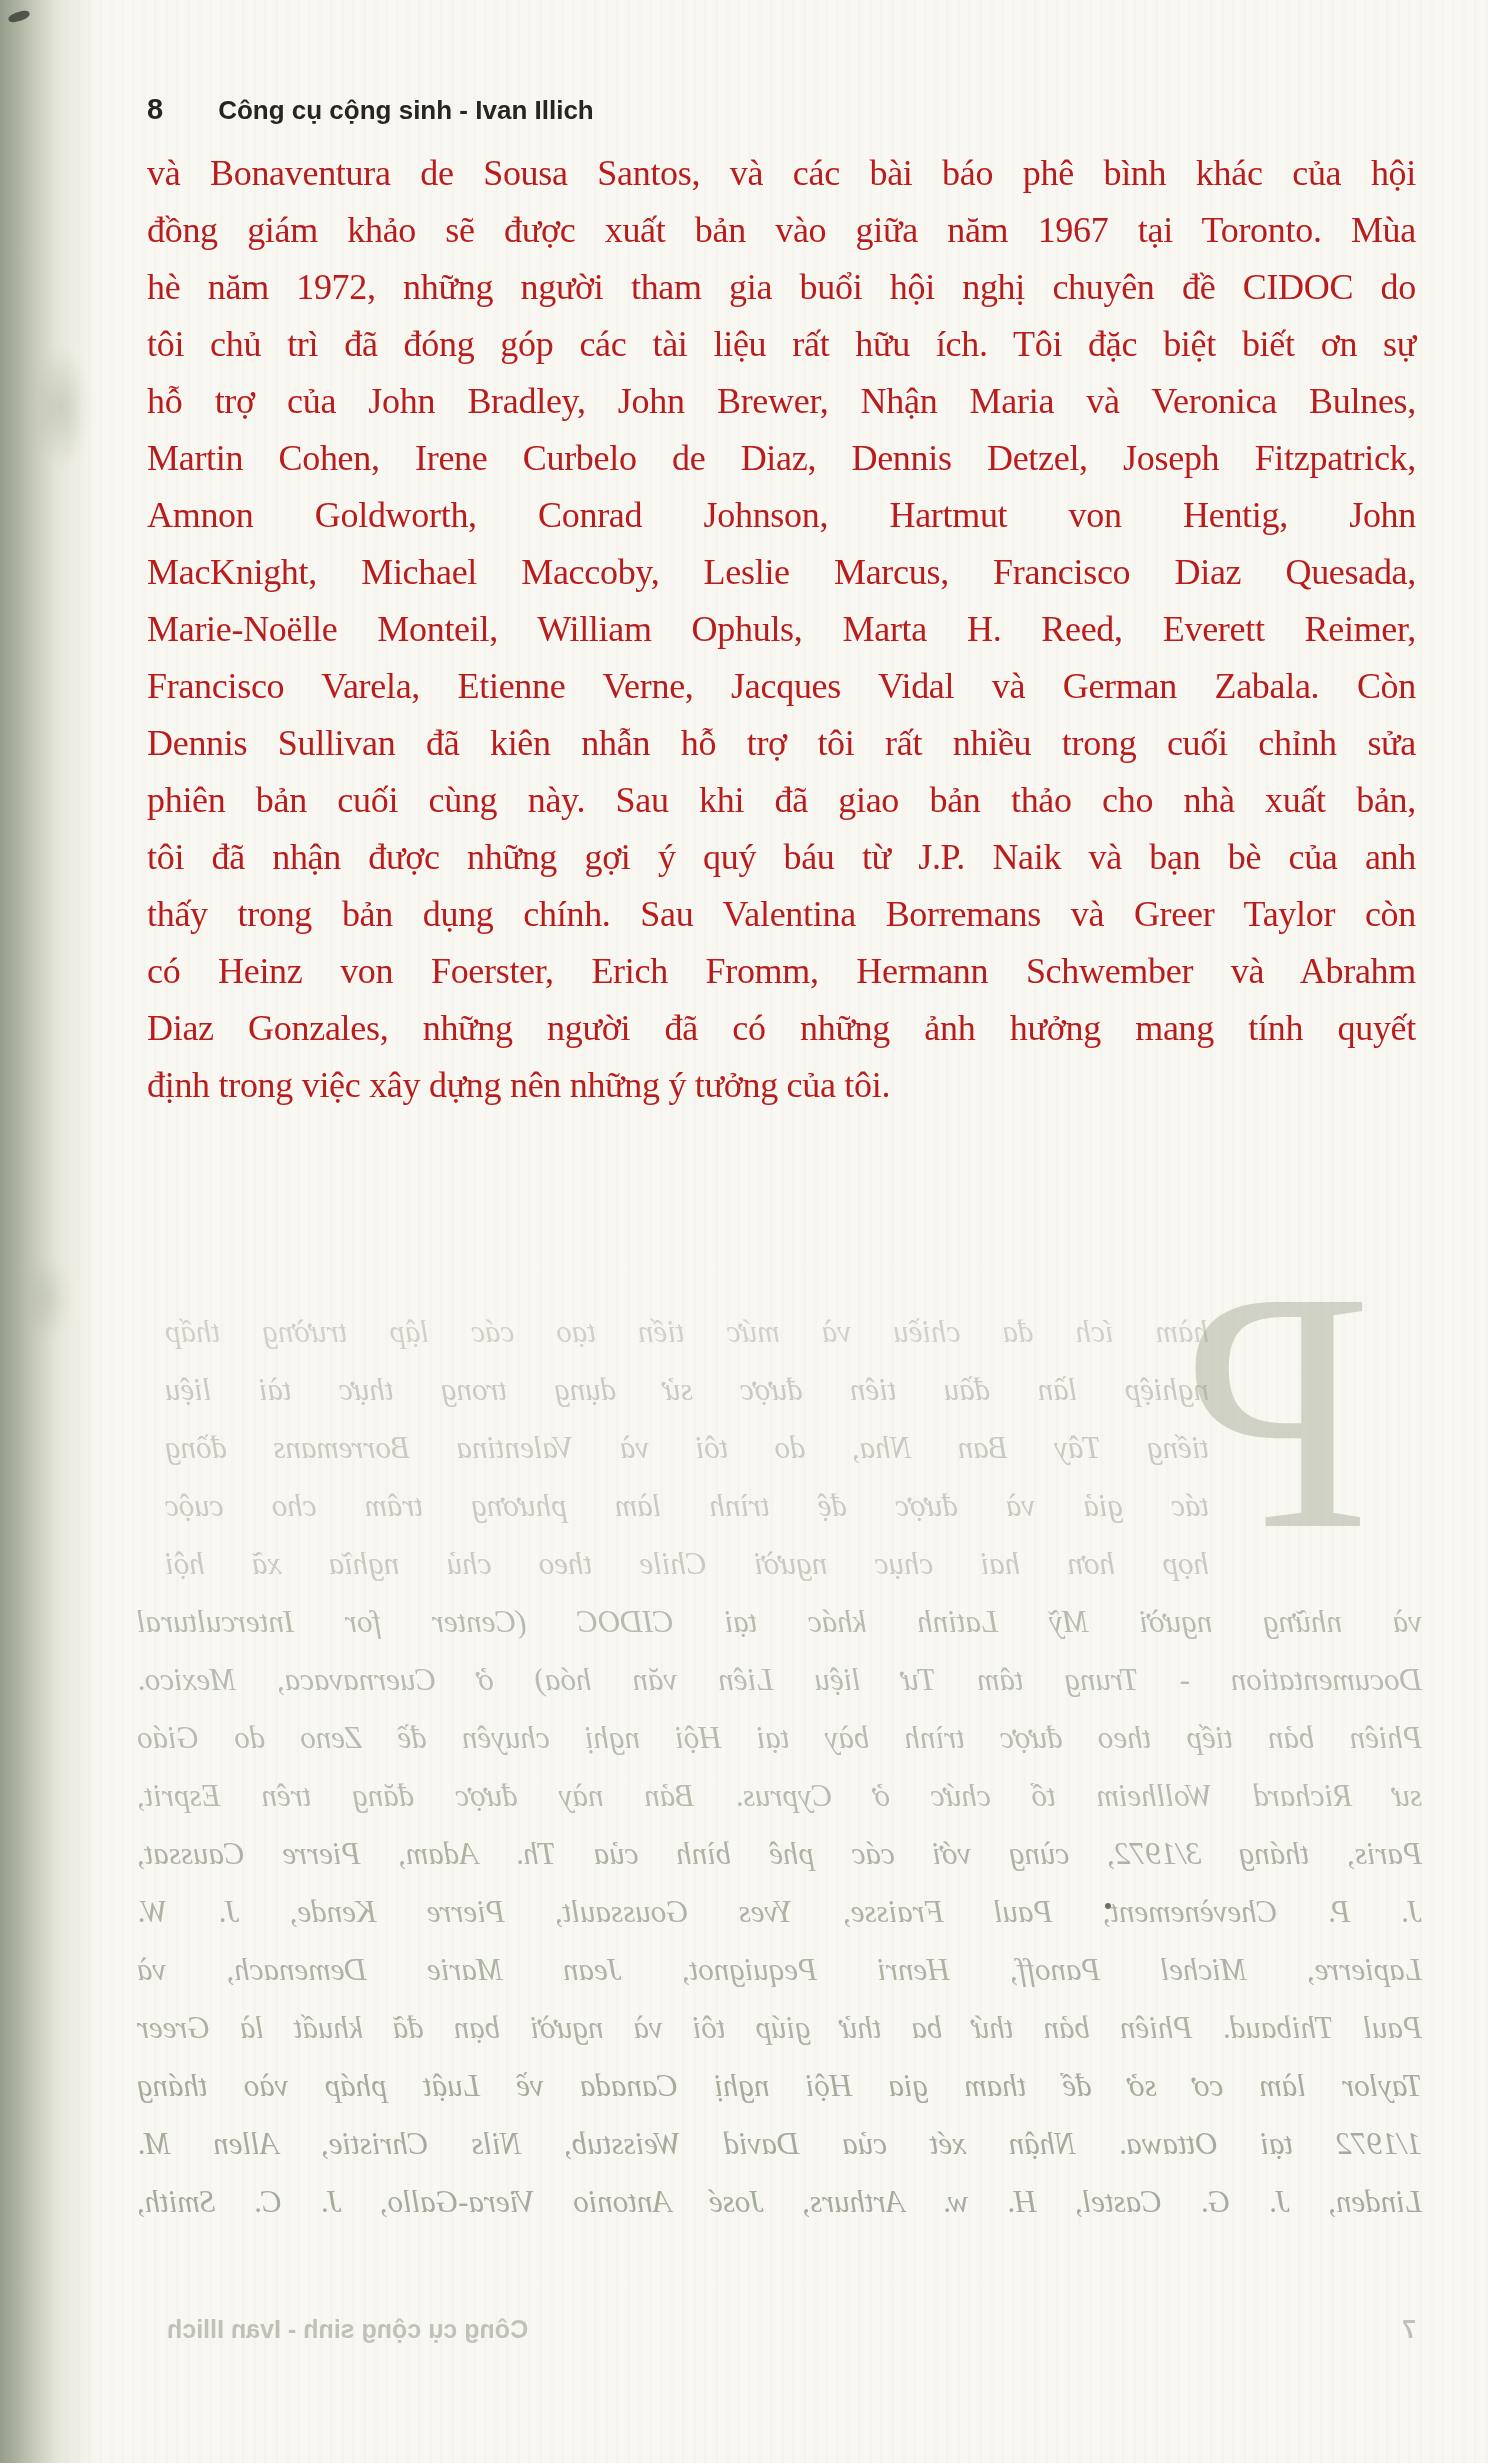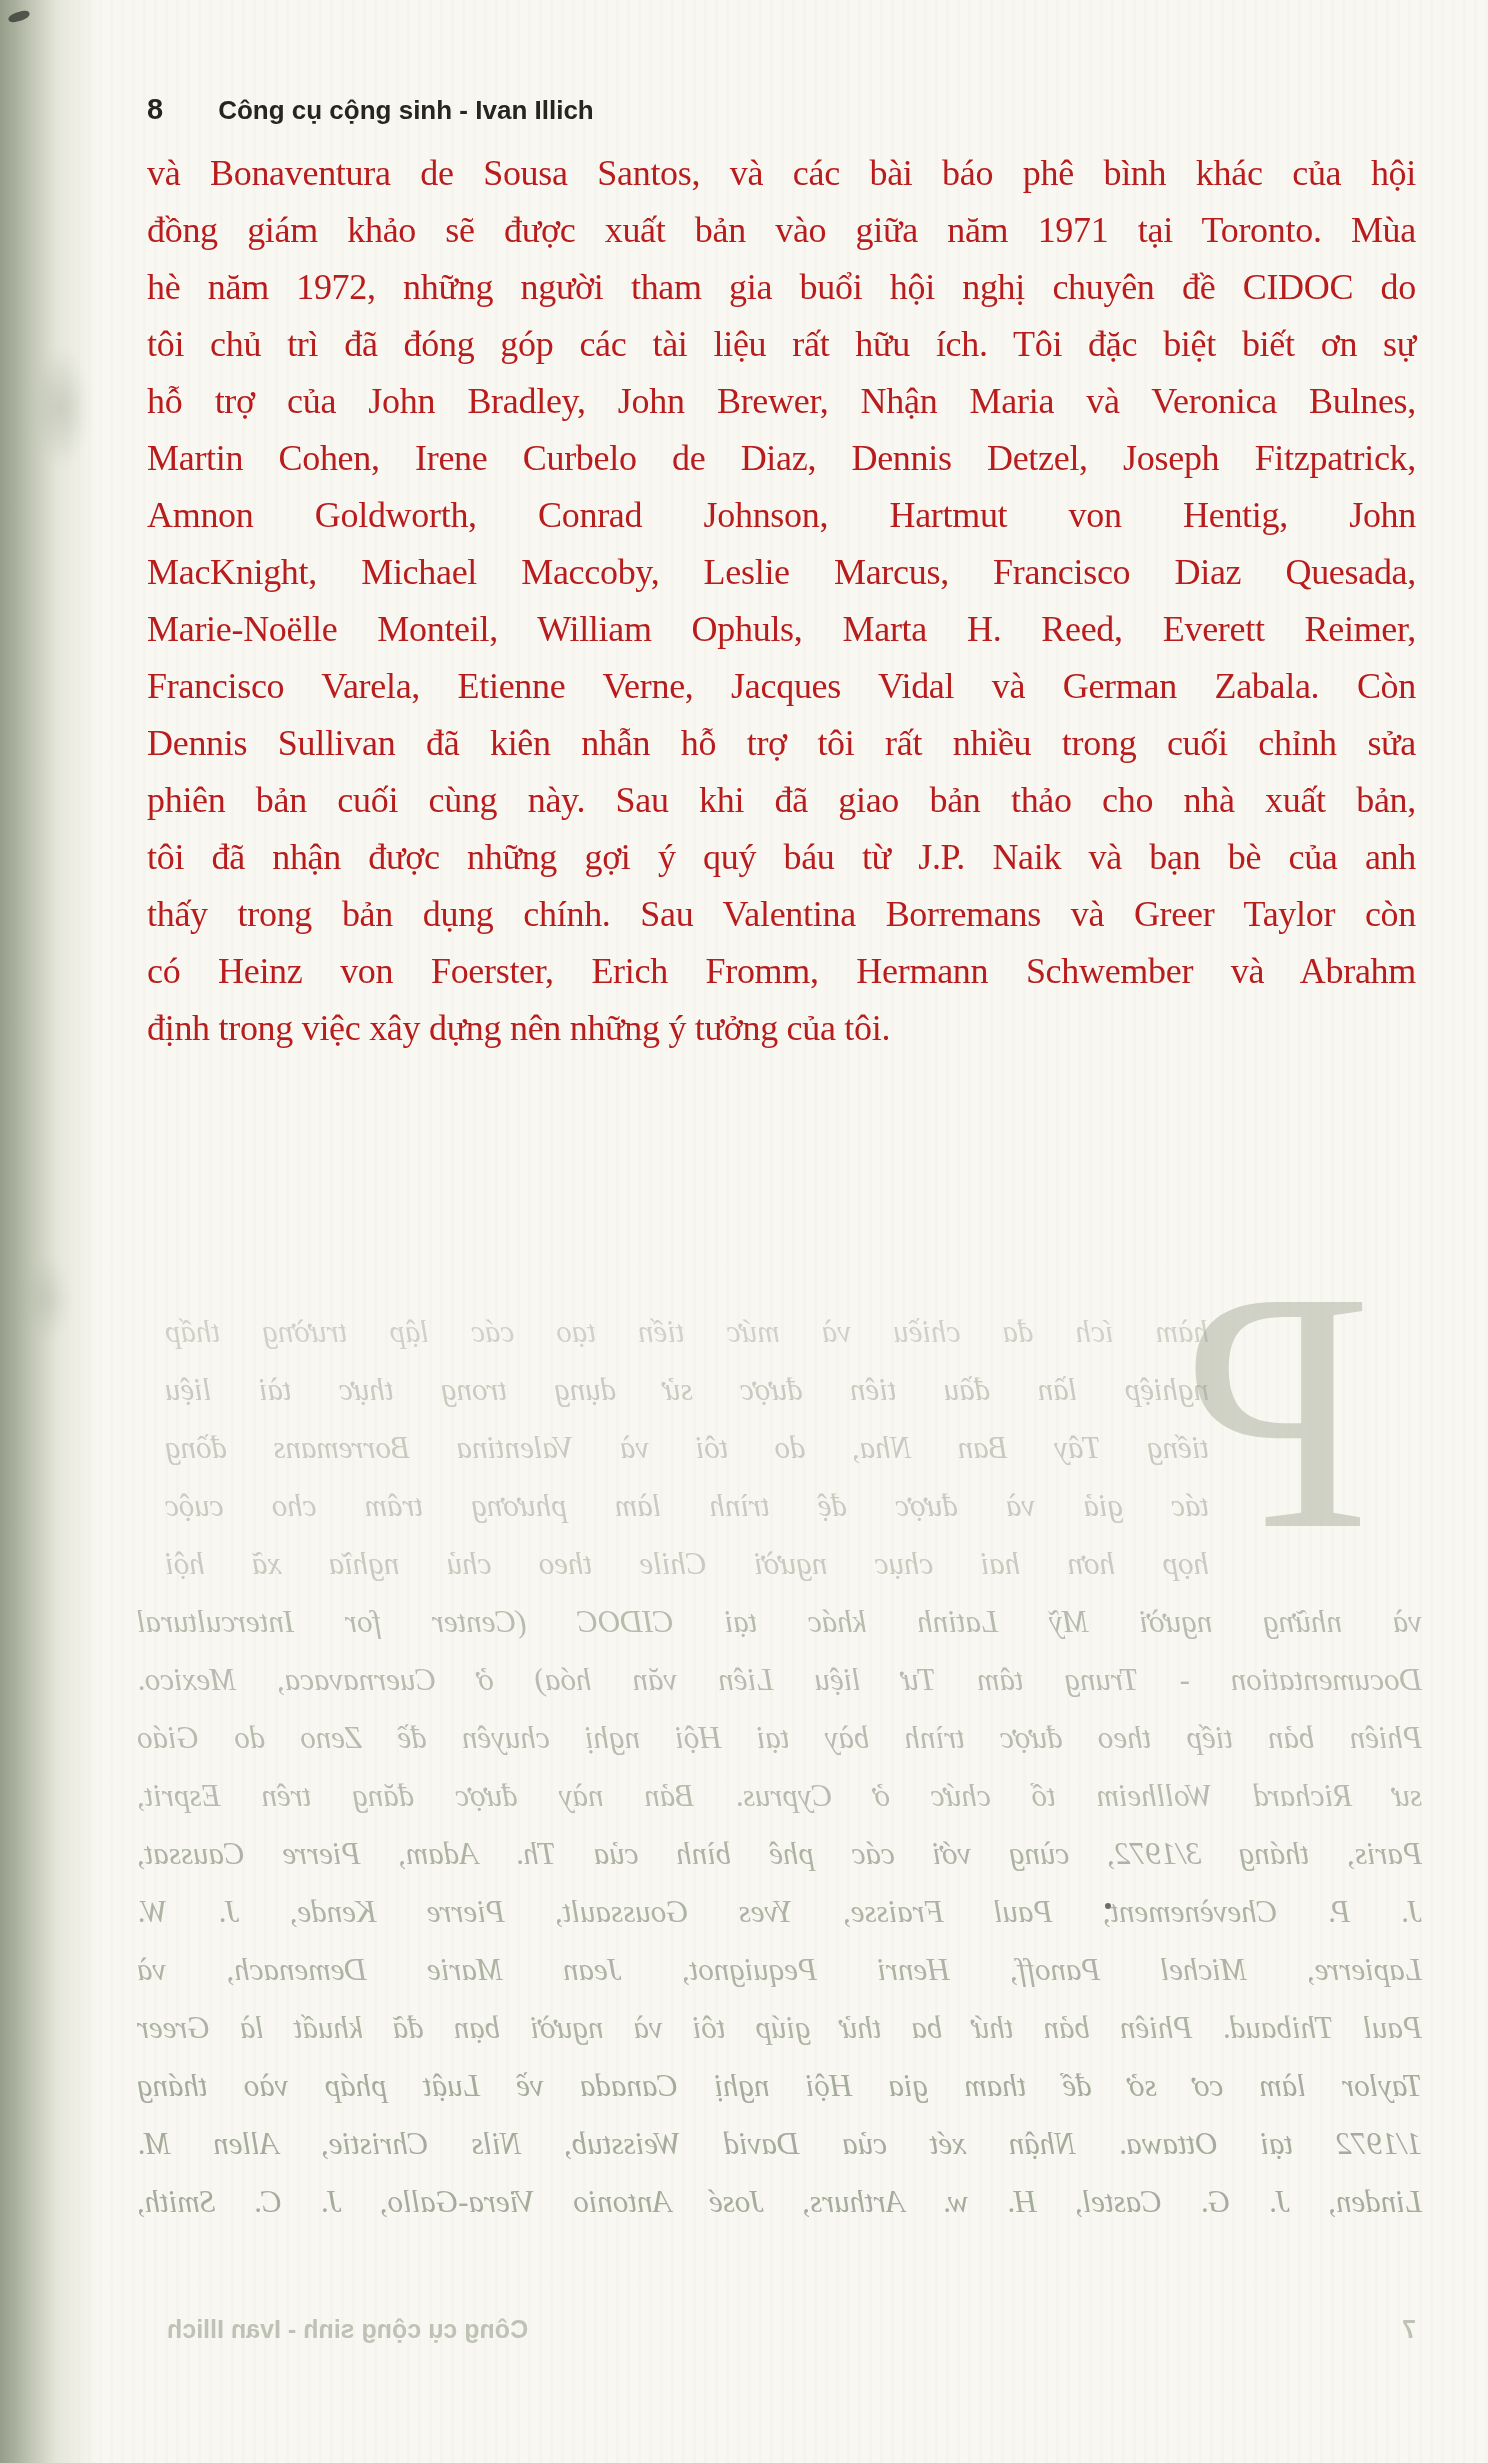--- a/index.html
+++ b/index.html
@@ -105,34 +105,35 @@
   <div class="smudge s2"></div>
   <div class="dot"></div>
 
   <header class="running-head">
     <span class="pagenum">8</span>
     <span class="runtitle">Công cụ cộng sinh - Ivan Illich</span>
   </header>
 
   <main class="body-text">
     <div class="ln">và Bonaventura de Sousa Santos, và các bài báo phê bình khác của hội</div>
-    <div class="ln">đồng giám khảo sẽ được xuất bản vào giữa năm 1971 tại Toronto. Mùa</div>
+    <div class="ln">đồng giám khảo sẽ được xuất bản vào giữa năm 1967 tại Toronto. Mùa</div>
     <div class="ln">hè năm 1972, những người tham gia buổi hội nghị chuyên đề CIDOC do</div>
     <div class="ln">tôi chủ trì đã đóng góp các tài liệu rất hữu ích. Tôi đặc biệt biết ơn sự</div>
     <div class="ln">hỗ trợ của John Bradley, John Brewer, Nhận Maria và Veronica Bulnes,</div>
     <div class="ln">Martin Cohen, Irene Curbelo de Diaz, Dennis Detzel, Joseph Fitzpatrick,</div>
     <div class="ln">Amnon Goldworth, Conrad Johnson, Hartmut von Hentig, John</div>
     <div class="ln">MacKnight, Michael Maccoby, Leslie Marcus, Francisco Diaz Quesada,</div>
     <div class="ln">Marie-Noëlle Monteil, William Ophuls, Marta H. Reed, Everett Reimer,</div>
     <div class="ln">Francisco Varela, Etienne Verne, Jacques Vidal và German Zabala. Còn</div>
     <div class="ln">Dennis Sullivan đã kiên nhẫn hỗ trợ tôi rất nhiều trong cuối chỉnh sửa</div>
     <div class="ln">phiên bản cuối cùng này. Sau khi đã giao bản thảo cho nhà xuất bản,</div>
     <div class="ln">tôi đã nhận được những gợi ý quý báu từ J.P. Naik và bạn bè của anh</div>
     <div class="ln">thấy trong bản dụng chính. Sau Valentina Borremans và Greer Taylor còn</div>
     <div class="ln">có Heinz von Foerster, Erich Fromm, Hermann Schwember và Abrahm</div>
+    <div class="ln">Diaz Gonzales, những người đã có những ảnh hưởng mang tính quyết</div>
     <div class="ln last">định trong việc xây dựng nên những ý tưởng của tôi.</div>
   </main>
 
   <section class="bleed">
     <div class="dropcap">P</div>
     <div class="indent-block">
       <div class="ln">hàm ích đa chiều và mức tiến tạo các lập trường thấp</div>
       <div class="ln">nghiệp lần đầu tiên được sử dụng trong thực tài liệu</div>
       <div class="ln">tiếng Tây Ban Nha, do tôi và Valentina Borremans đồng</div>
       <div class="ln">tác giả và được đệ trình làm phương trâm cho cuộc</div>

